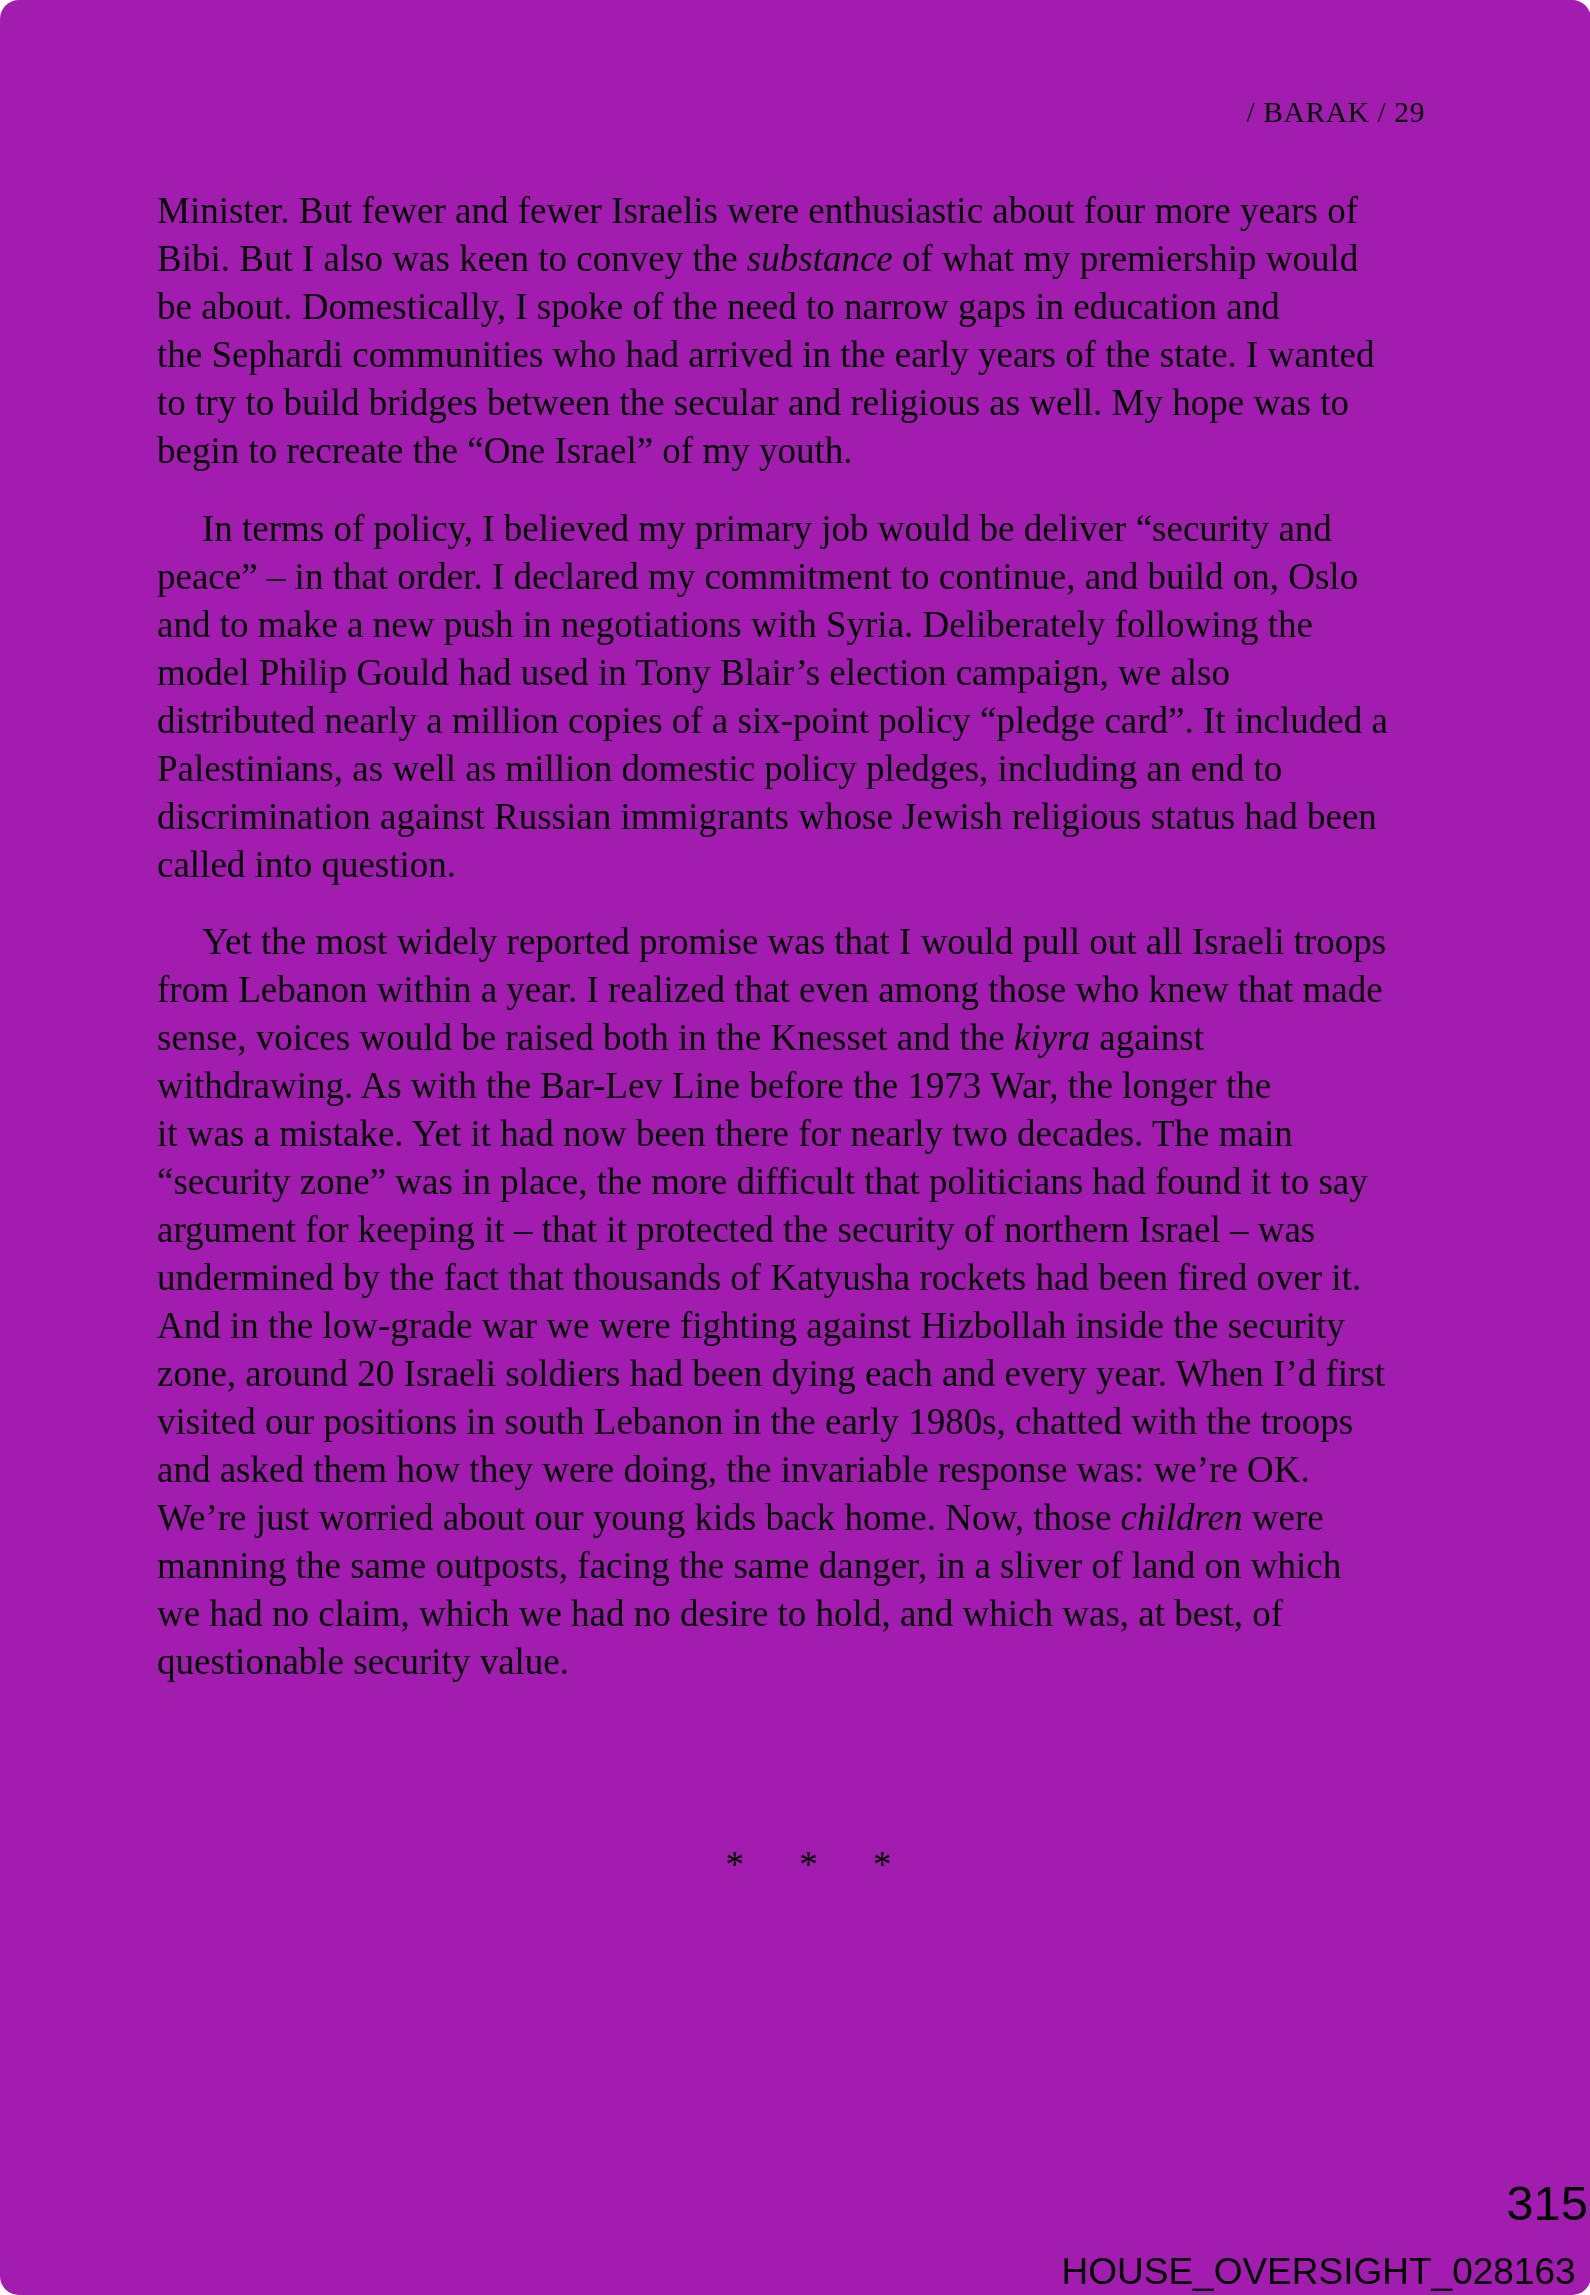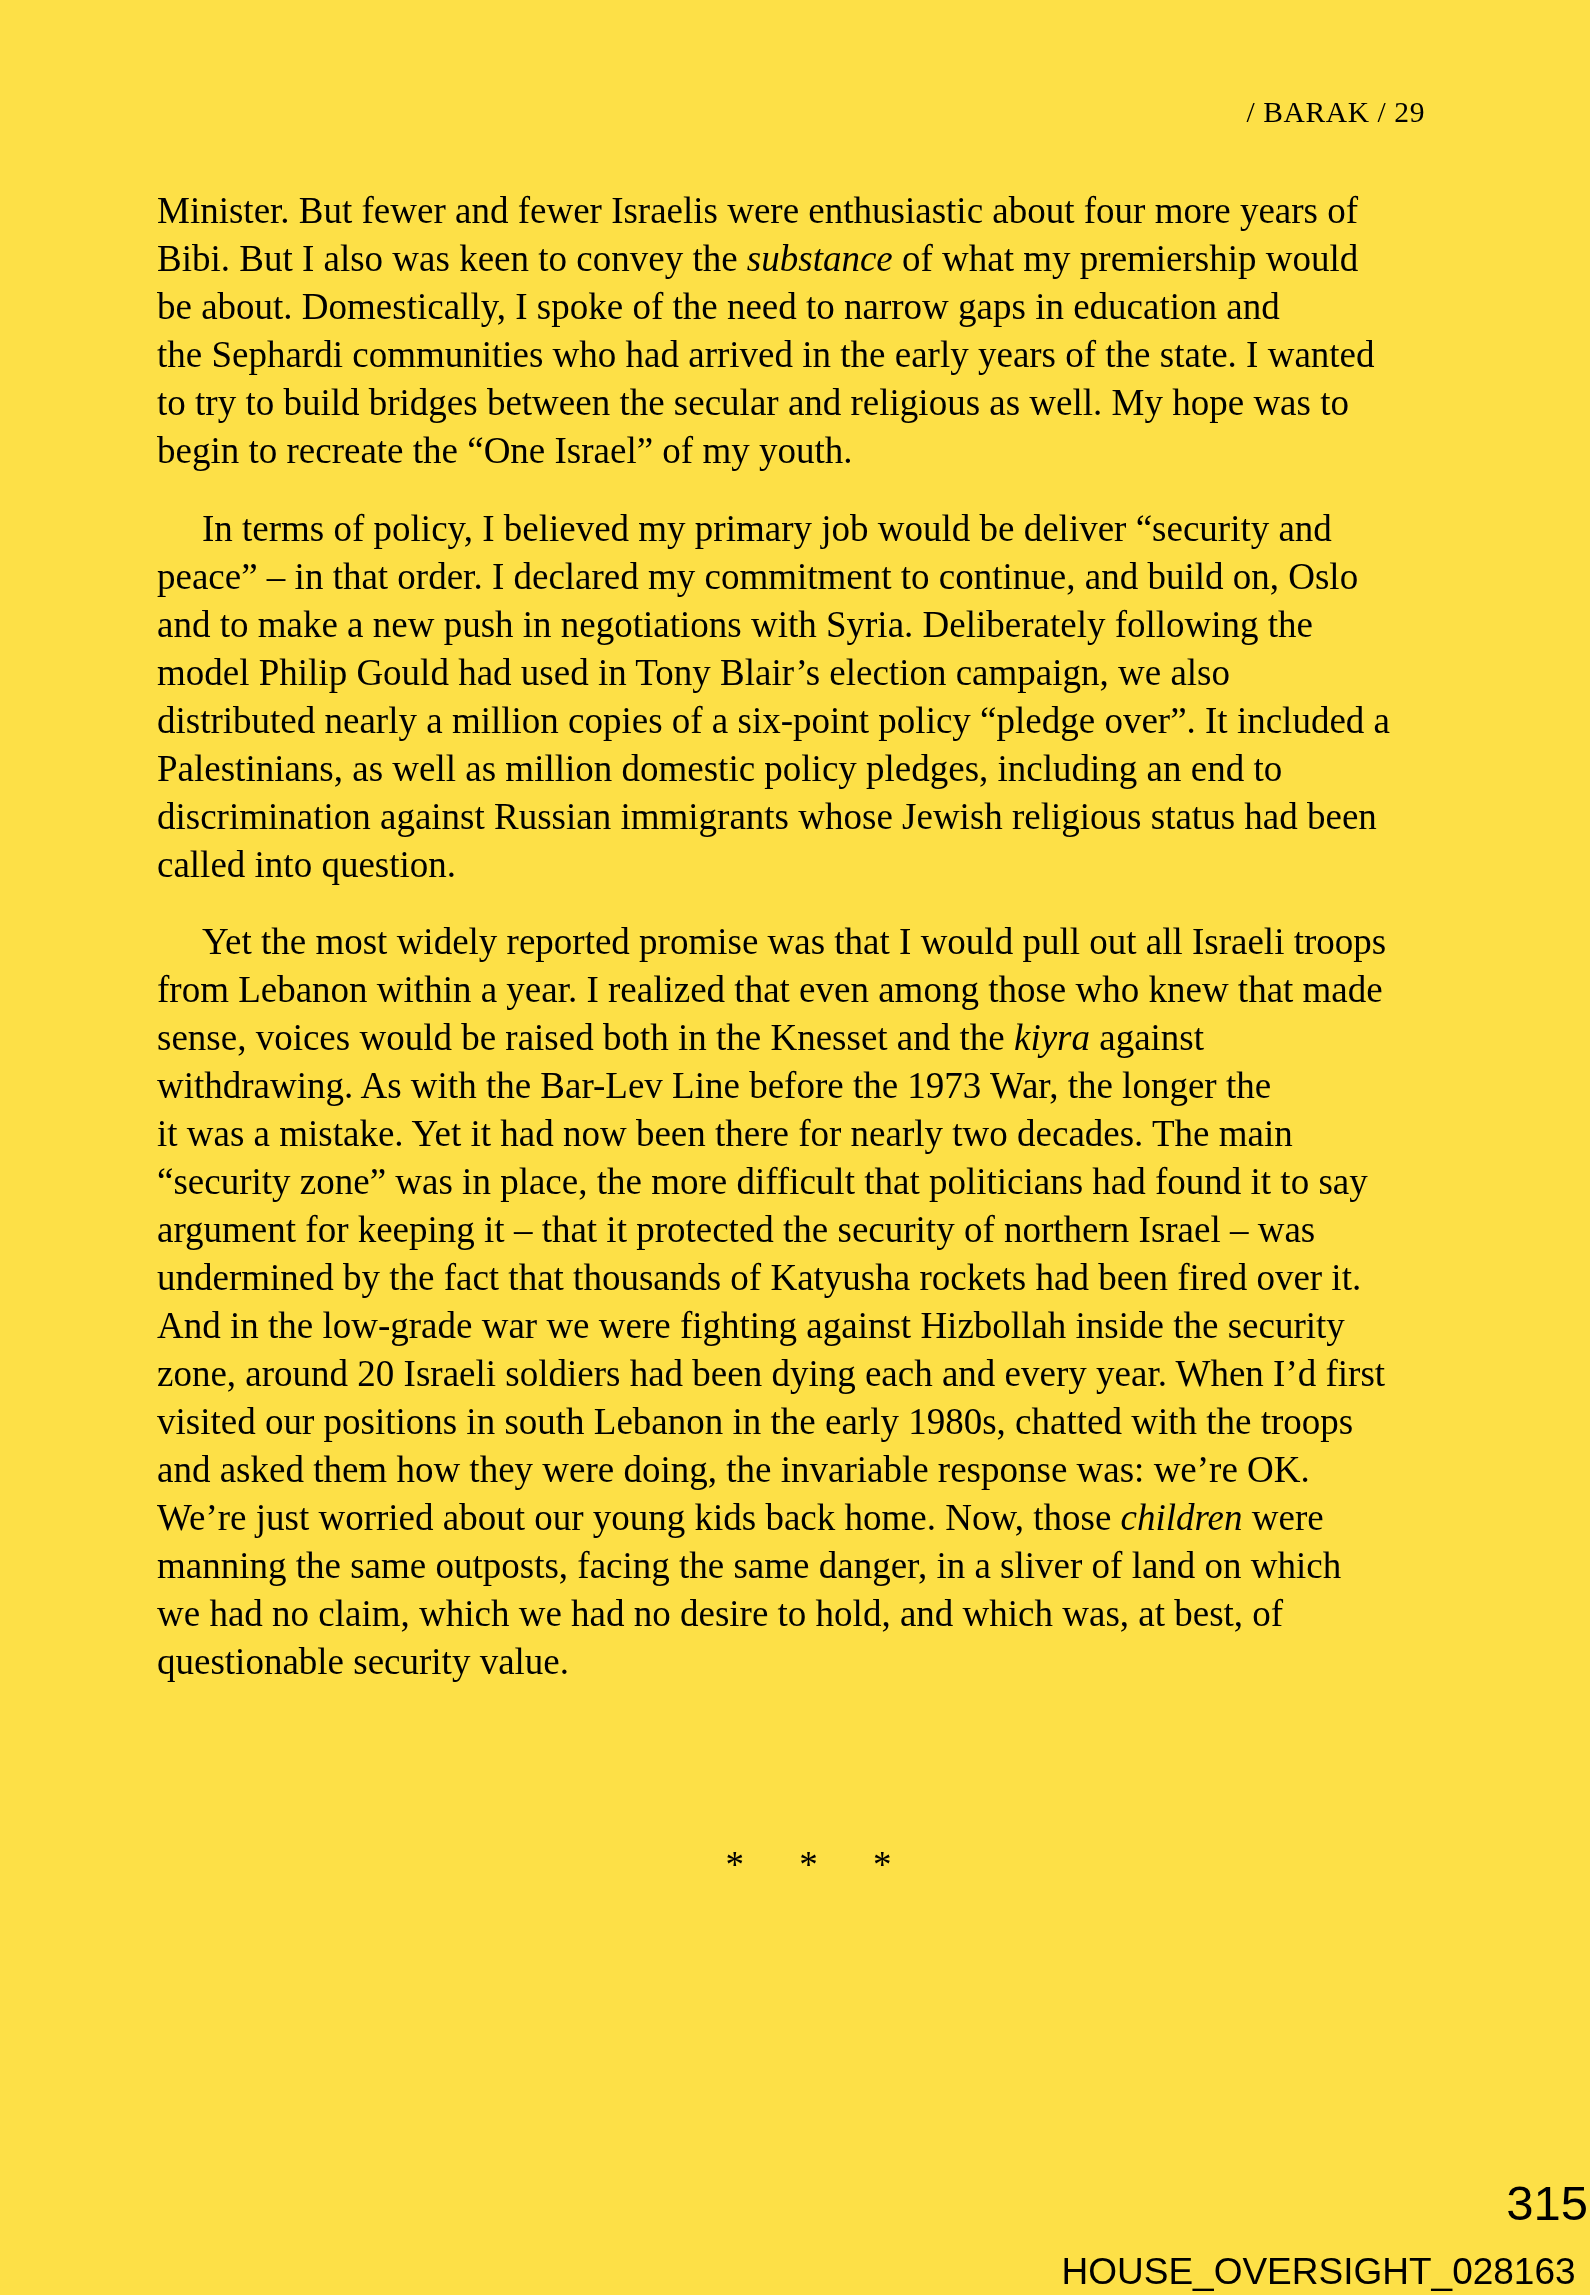--- a/index.html
+++ b/index.html
@@ -1,23 +1,24 @@
 <!DOCTYPE html>
 <html style="font-size:10.3px"><head>
 <meta charset="utf-8">
 <style>
   html, body { margin:0; padding:0; background:#ffffff; }
   .page {
     position: relative;
     width: 1591px;
     height: 2295px;
-    background: #fde047;
+    background: #a21caf;
     color: #000000;
     font-family: "Liberation Serif", serif;
     overflow: hidden;
+    border-radius: 19px;
   }
   .header {
     position: absolute;
     top: 96px;
     right: 166px;
     font-size: 29.5px;
     line-height: 1.1;
     text-align: right;
     letter-spacing: 0.6px;
   }
@@ -74,21 +75,21 @@
         <div class="line"><span>be about. Domestically, I spoke of the need to narrow gaps in education and</span></div>
         <div class="line"><span>the Sephardi communities who had arrived in the early years of the state. I wanted</span></div>
         <div class="line"><span>to try to build bridges between the secular and religious as well. My hope was to</span></div>
         <div class="line"><span>begin to recreate the “One Israel” of my youth.</span></div>
       </div>
       <div class="para indent">
         <div class="line"><span>In terms of policy, I believed my primary job would be deliver “security and</span></div>
         <div class="line"><span>peace” – in that order. I declared my commitment to continue, and build on, Oslo</span></div>
         <div class="line"><span>and to make a new push in negotiations with Syria. Deliberately following the</span></div>
         <div class="line"><span>model Philip Gould had used in Tony Blair’s election campaign, we also</span></div>
-        <div class="line"><span>distributed nearly a million copies of a six-point policy “pledge over”. It included a</span></div>
+        <div class="line"><span>distributed nearly a million copies of a six-point policy “pledge card”. It included a</span></div>
         <div class="line"><span>Palestinians, as well as million domestic policy pledges, including an end to</span></div>
         <div class="line"><span>discrimination against Russian immigrants whose Jewish religious status had been</span></div>
         <div class="line"><span>called into question.</span></div>
       </div>
       <div class="para indent">
         <div class="line"><span>Yet the most widely reported promise was that I would pull out all Israeli troops</span></div>
         <div class="line"><span>from Lebanon within a year. I realized that even among those who knew that made</span></div>
         <div class="line"><span>sense, voices would be raised both in the Knesset and the </span><span class="italic">kiyra</span><span> against</span></div>
         <div class="line"><span>withdrawing. As with the Bar-Lev Line before the 1973 War, the longer the</span></div>
         <div class="line"><span>it was a mistake. Yet it had now been there for nearly two decades. The main</span></div>

